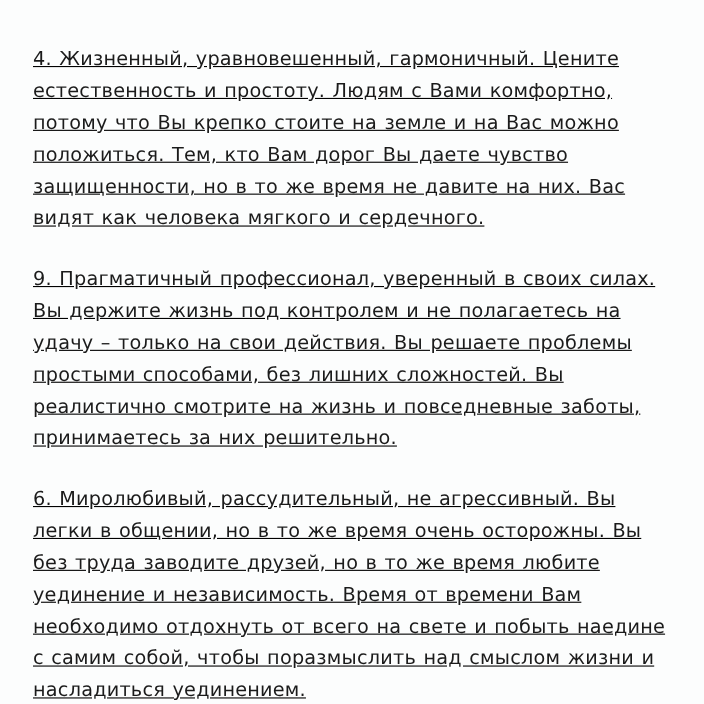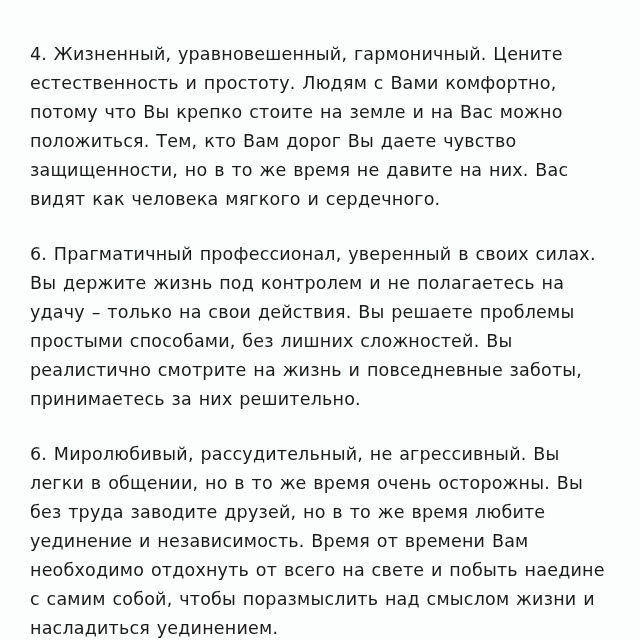--- a/index.html
+++ b/index.html
@@ -12,34 +12,35 @@
     background: #fcfdfd;
     overflow: hidden;
     font-family: "DejaVu Sans", "Liberation Sans", sans-serif;
   }
   .page {
     box-sizing: border-box;
     width: 640px;
     height: 640px;
     padding: 40px 28px 20px 30px;
     background: #fcfdfd;
+    text-decoration: underline;
   }
   .paragraph {
     margin: 0 0 26px 0;
     color: #1b1b1b;
     font-size: 17.5px;
     line-height: 29px;
     letter-spacing: 0.2px;
     max-width: 584px;
     word-spacing: 1px;
   }
   .paragraph:last-child {
     margin-bottom: 0;
   }
 </style>
 </head>
 <body>
 
 <div class="page">
   <p class="paragraph">4. Жизненный, уравновешенный, гармоничный. Цените естественность и простоту. Людям с Вами комфортно, потому что Вы крепко стоите на земле и на Вас можно положиться. Тем, кто Вам дорог Вы даете чувство защищенности, но в то же время не давите на них. Вас видят как человека мягкого и сердечного.</p>
-  <p class="paragraph">6. Прагматичный профессионал, уверенный в своих силах. Вы держите жизнь под контролем и не полагаетесь на удачу – только на свои действия. Вы решаете проблемы простыми способами, без лишних сложностей. Вы реалистично смотрите на жизнь и повседневные заботы, принимаетесь за них решительно.</p>
+  <p class="paragraph">9. Прагматичный профессионал, уверенный в своих силах. Вы держите жизнь под контролем и не полагаетесь на удачу – только на свои действия. Вы решаете проблемы простыми способами, без лишних сложностей. Вы реалистично смотрите на жизнь и повседневные заботы, принимаетесь за них решительно.</p>
   <p class="paragraph">6. Миролюбивый, рассудительный, не агрессивный. Вы легки в общении, но в то же время очень осторожны. Вы без труда заводите друзей, но в то же время любите уединение и независимость. Время от времени Вам необходимо отдохнуть от всего на свете и побыть наедине с самим собой, чтобы поразмыслить над смыслом жизни и насладиться уединением.</p>
 </div>
 
 </body></html>

